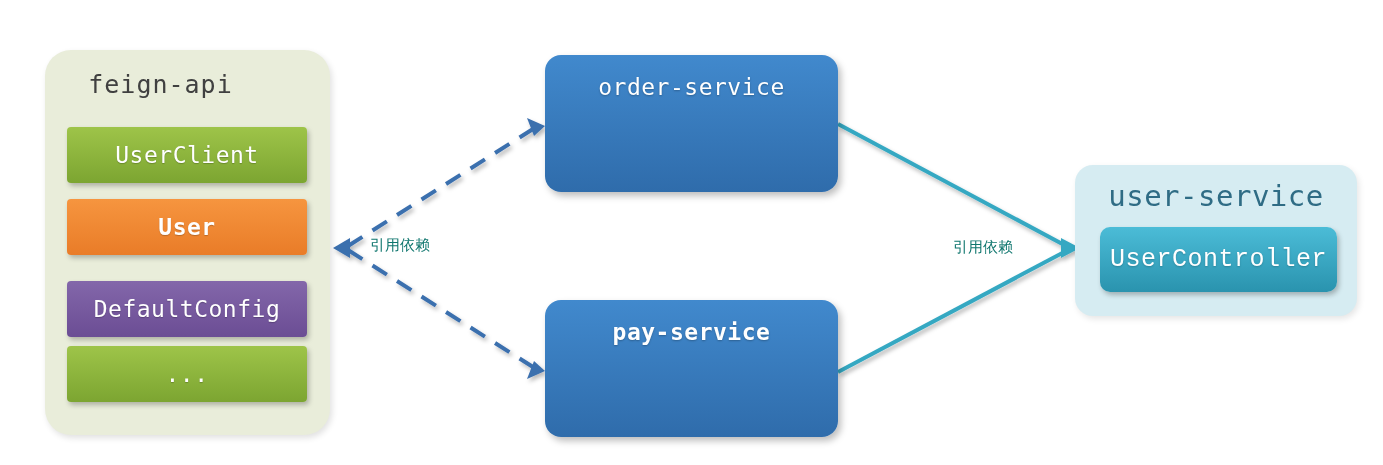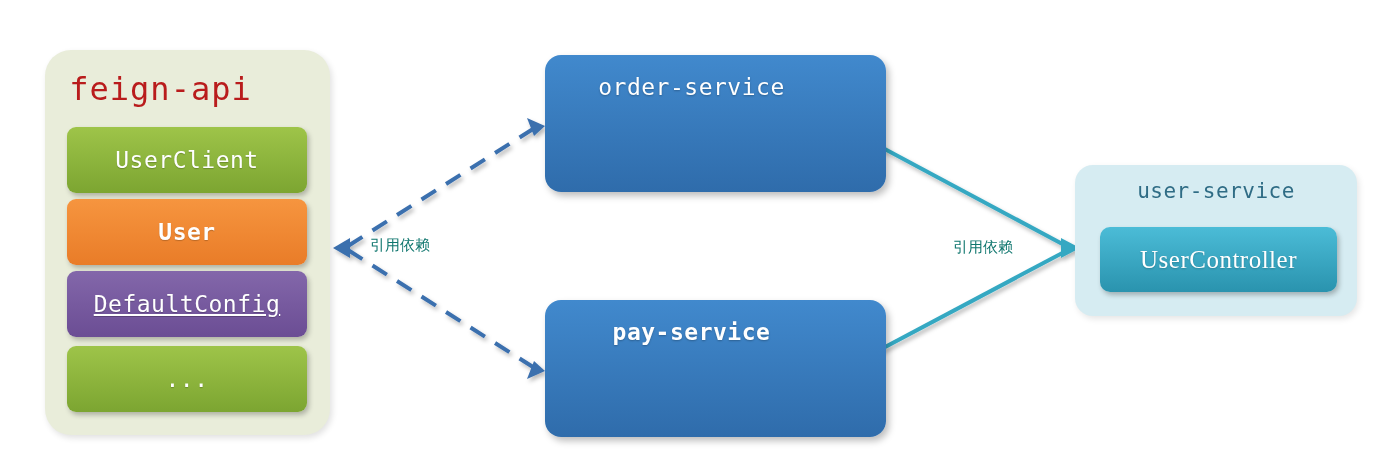--- a/index.html
+++ b/index.html
@@ -38,55 +38,54 @@
     border-radius: 26px;
     box-shadow: 2px 3px 6px rgba(0,0,0,0.12);
   }
   .module-title {
     position: absolute;
     left: 0;
     top: 20px;
     width: 231px;
     text-align: center;
     font-family: "DejaVu Sans Mono", monospace;
-    font-size: 32px;
+    font-size: 25px;
     letter-spacing: 1px;
-    color: #b91c1c;
+    color: #404040;
   }
 
   .chip {
     position: absolute;
     left: 22px;
     width: 240px;
-    height: 66px;
-    border-radius: 9px;
+    height: 56px;
+    border-radius: 4px;
     display: flex;
     align-items: center;
     justify-content: center;
     color: #ffffff;
     font-family: "DejaVu Sans Mono", monospace;
     font-size: 23px;
     letter-spacing: 0.5px;
     box-shadow: 2px 3px 5px rgba(0,0,0,0.25);
     text-shadow: 0 1px 1px rgba(0,0,0,0.22);
   }
   .chip-green-1 { top: 77px; background: linear-gradient(to bottom, #9ec449 0%, #7ca531 100%); }
   .chip-orange  { top: 149px; background: linear-gradient(to bottom, #f6953f 0%, #e97c28 100%); font-weight: bold; }
-  .chip-purple  { top: 221px; background: linear-gradient(to bottom, #8367aa 0%, #6b4d94 100%); text-decoration: underline; }
+  .chip-purple  { top: 231px; background: linear-gradient(to bottom, #8367aa 0%, #6b4d94 100%); }
   .chip-green-2 { top: 296px; background: linear-gradient(to bottom, #9ec449 0%, #7ca531 100%); }
 
   
   .service-box {
     position: absolute;
     width: 293px;
     height: 137px;
     border-radius: 16px;
     background: linear-gradient(to bottom, #4189cd 0%, #2f6cab 100%);
     box-shadow: 3px 4px 7px rgba(0,0,0,0.26);
-    padding-left: 48px;
   }
   .service-box-label {
     position: absolute;
     left: 0;
     top: 19px;
     width: 293px;
     text-align: center;
     font-family: "DejaVu Sans Mono", monospace;
     font-size: 23px;
     letter-spacing: 0.5px;
@@ -107,37 +106,37 @@
     border-radius: 18px;
     box-shadow: 2px 3px 6px rgba(0,0,0,0.10);
   }
   #user-service-title {
     position: absolute;
     left: 0;
     top: 14px;
     width: 282px;
     text-align: center;
     font-family: "DejaVu Sans Mono", monospace;
-    font-size: 21px;
+    font-size: 29px;
     letter-spacing: 0.5px;
     color: #2f6c85;
   }
   #user-controller-chip {
     position: absolute;
     left: 25px;
     top: 62px;
     width: 237px;
     height: 65px;
     border-radius: 10px;
     background: linear-gradient(to bottom, #4bbcd7 0%, #2a93ae 100%);
     display: flex;
     align-items: center;
     justify-content: center;
     color: #ffffff;
-    font-family: Liberation Serif, serif;
+    font-family: Liberation Mono, monospace;
     font-size: 25px;
     letter-spacing: 0.5px;
     box-shadow: 2px 3px 5px rgba(0,0,0,0.26);
     text-shadow: 0 1px 2px rgba(0,0,0,0.2);
   }
 
   
   .edge-label {
     position: absolute;
     font-family: "Liberation Sans", "DejaVu Sans", sans-serif;

